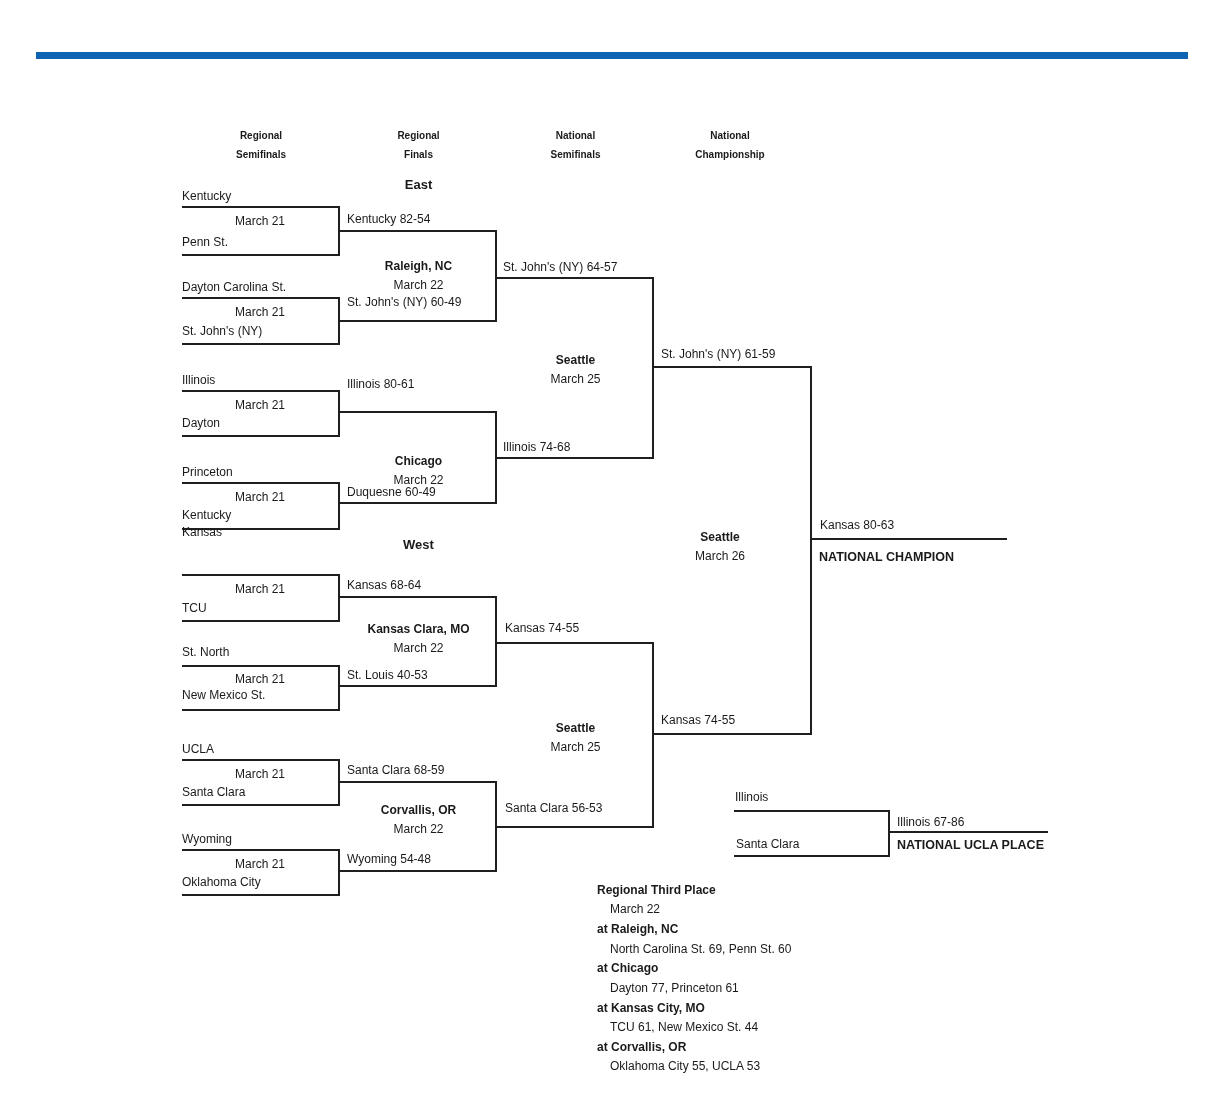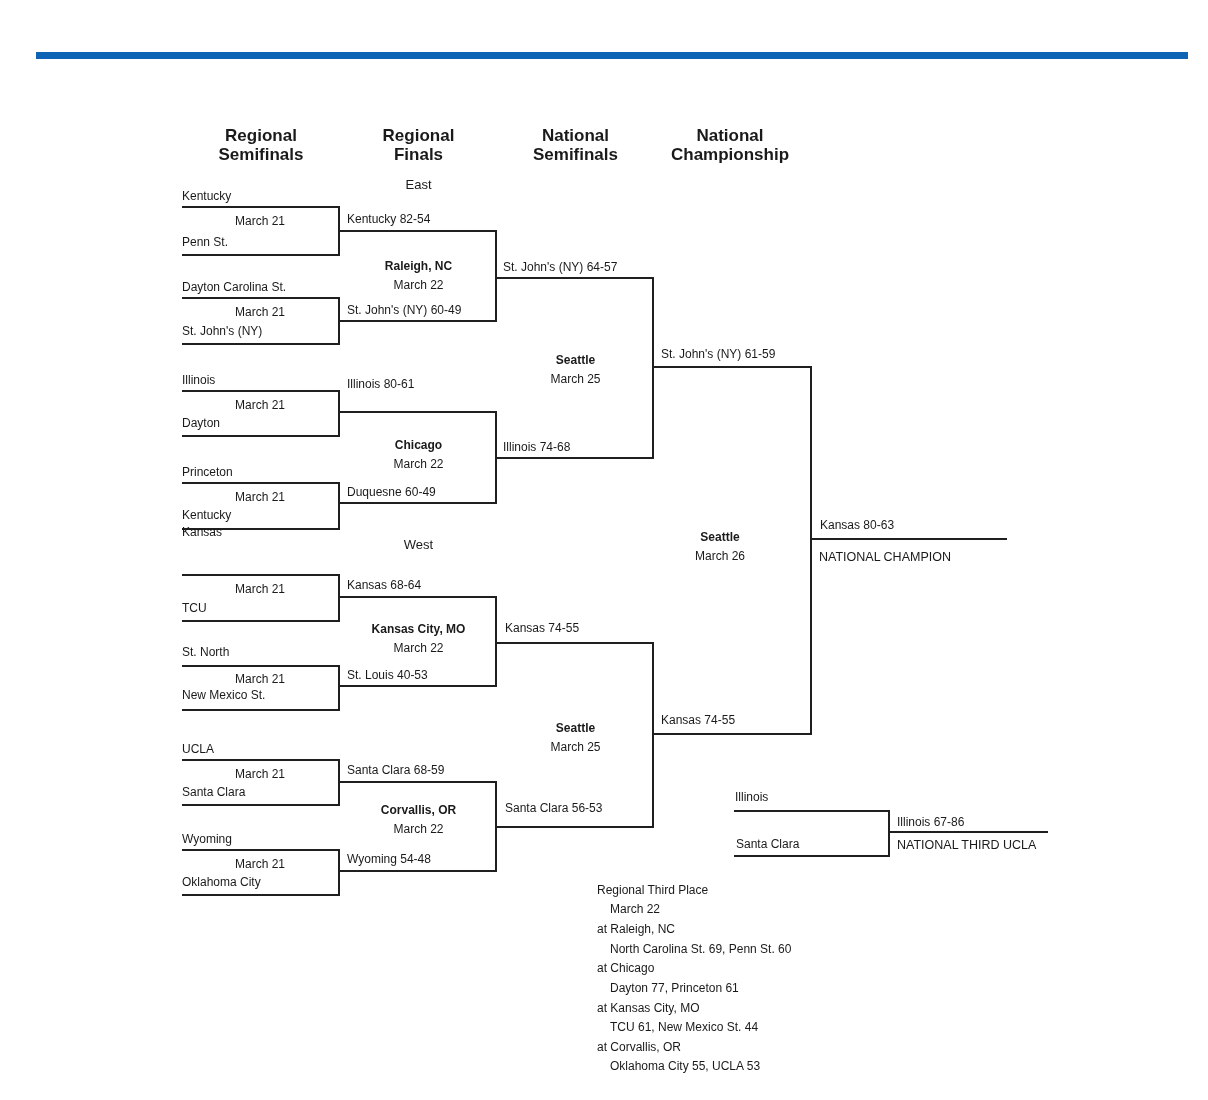--- a/index.html
+++ b/index.html
@@ -2,23 +2,23 @@
 <html><head>
 <meta charset="utf-8">
 <style>
   html,body{margin:0;padding:0;background:#fff;}
   body{font-family:"Liberation Sans","DejaVu Sans",sans-serif;color:#1a1a1a;}
   .sheet{position:relative;width:1208px;height:1100px;background:#fff;overflow:hidden;}
   .topbar{position:absolute;left:36px;top:52px;width:1152px;height:7px;background:#0f63b5;}
   .title{position:absolute;left:452px;top:80px;width:600px;text-align:center;
          font-size:28px;font-weight:bold;white-space:nowrap;}
   .colhead{position:absolute;top:126px;text-align:center;font-weight:bold;
-           font-size:17px;line-height:19px;}
+           font-size:10px;line-height:19px;}
   .lbl{position:absolute;font-size:12px;line-height:13px;white-space:nowrap;}
-  .b{font-weight:normal;}
+  .b{font-weight:bold;}
   .ctr{text-align:center;}
   .venue{position:absolute;text-align:center;font-size:12px;line-height:19px;white-space:nowrap;}
   .venue .vn{font-weight:bold;}
   .hline{position:absolute;height:2px;background:#1f1f1f;}
   .vline{position:absolute;width:2px;background:#1f1f1f;}
 </style>
 </head>
 <body>
 
 <div class="sheet">
@@ -101,38 +101,38 @@
   <div class="lbl" style="left:182px;top:876px">Oklahoma City</div>
   <div class="hline" style="left:182px;top:894px;width:158px"></div>
   <div class="vline" style="left:338px;top:849px;height:47px"></div>
 
   <div class="lbl" style="left:347px;top:213px">Kentucky 82-54</div>
   <div class="hline" style="left:340px;top:230px;width:157px"></div>
   <div class="venue" style="left:340px;top:257px;width:157px">
     <div class="vn">Raleigh, NC</div>
     <div>March 22</div>
   </div>
-  <div class="lbl" style="left:347px;top:304px">St. John's (NY) 60-49</div>
+  <div class="lbl" style="left:347px;top:296px">St. John's (NY) 60-49</div>
   <div class="hline" style="left:340px;top:320px;width:157px"></div>
   <div class="vline" style="left:495px;top:230px;height:92px"></div>
 
   <div class="lbl" style="left:347px;top:378px">Illinois 80-61</div>
   <div class="hline" style="left:340px;top:411px;width:157px"></div>
-  <div class="venue" style="left:340px;top:436px;width:157px">
+  <div class="venue" style="left:340px;top:452px;width:157px">
     <div class="vn">Chicago</div>
     <div>March 22</div>
   </div>
   <div class="lbl" style="left:347px;top:486px">Duquesne 60-49</div>
   <div class="hline" style="left:340px;top:502px;width:157px"></div>
   <div class="vline" style="left:495px;top:411px;height:93px"></div>
 
   <div class="lbl" style="left:347px;top:579px">Kansas 68-64</div>
   <div class="hline" style="left:340px;top:596px;width:157px"></div>
   <div class="venue" style="left:340px;top:620px;width:157px">
-    <div class="vn">Kansas City, MO</div>
+    <div class="vn">Kansas Clara, MO</div>
     <div>March 22</div>
   </div>
   <div class="lbl" style="left:347px;top:669px">St. Louis 40-53</div>
   <div class="hline" style="left:340px;top:685px;width:157px"></div>
   <div class="vline" style="left:495px;top:596px;height:91px"></div>
 
   <div class="lbl" style="left:347px;top:764px">Santa Clara 68-59</div>
   <div class="hline" style="left:340px;top:781px;width:157px"></div>
   <div class="venue" style="left:340px;top:801px;width:157px">
     <div class="vn">Corvallis, OR</div>
@@ -176,21 +176,21 @@
   <div class="hline" style="left:810px;top:538px;width:197px"></div>
   <div class="lbl b" style="left:819px;top:551px;font-size:12.5px">NATIONAL CHAMPION</div>
 
   <div class="lbl" style="left:735px;top:791px">Illinois</div>
   <div class="hline" style="left:734px;top:810px;width:156px"></div>
   <div class="lbl" style="left:736px;top:838px">Santa Clara</div>
   <div class="hline" style="left:734px;top:855px;width:156px"></div>
   <div class="vline" style="left:888px;top:810px;height:47px"></div>
   <div class="lbl" style="left:897px;top:816px">Illinois 67-86</div>
   <div class="hline" style="left:888px;top:831px;width:160px"></div>
-  <div class="lbl b" style="left:897px;top:839px;font-size:12.5px">NATIONAL THIRD UCLA</div>
+  <div class="lbl b" style="left:897px;top:839px;font-size:12.5px">NATIONAL UCLA PLACE</div>
 
   <div class="lbl b" style="left:597px;top:884px">Regional Third Place</div>
   <div class="lbl" style="left:610px;top:903px">March 22</div>
   <div class="lbl b" style="left:597px;top:923px">at Raleigh, NC</div>
   <div class="lbl" style="left:610px;top:943px">North Carolina St. 69, Penn St. 60</div>
   <div class="lbl b" style="left:597px;top:962px">at Chicago</div>
   <div class="lbl" style="left:610px;top:982px">Dayton 77, Princeton 61</div>
   <div class="lbl b" style="left:597px;top:1002px">at Kansas City, MO</div>
   <div class="lbl" style="left:610px;top:1021px">TCU 61, New Mexico St. 44</div>
   <div class="lbl b" style="left:597px;top:1041px">at Corvallis, OR</div>

